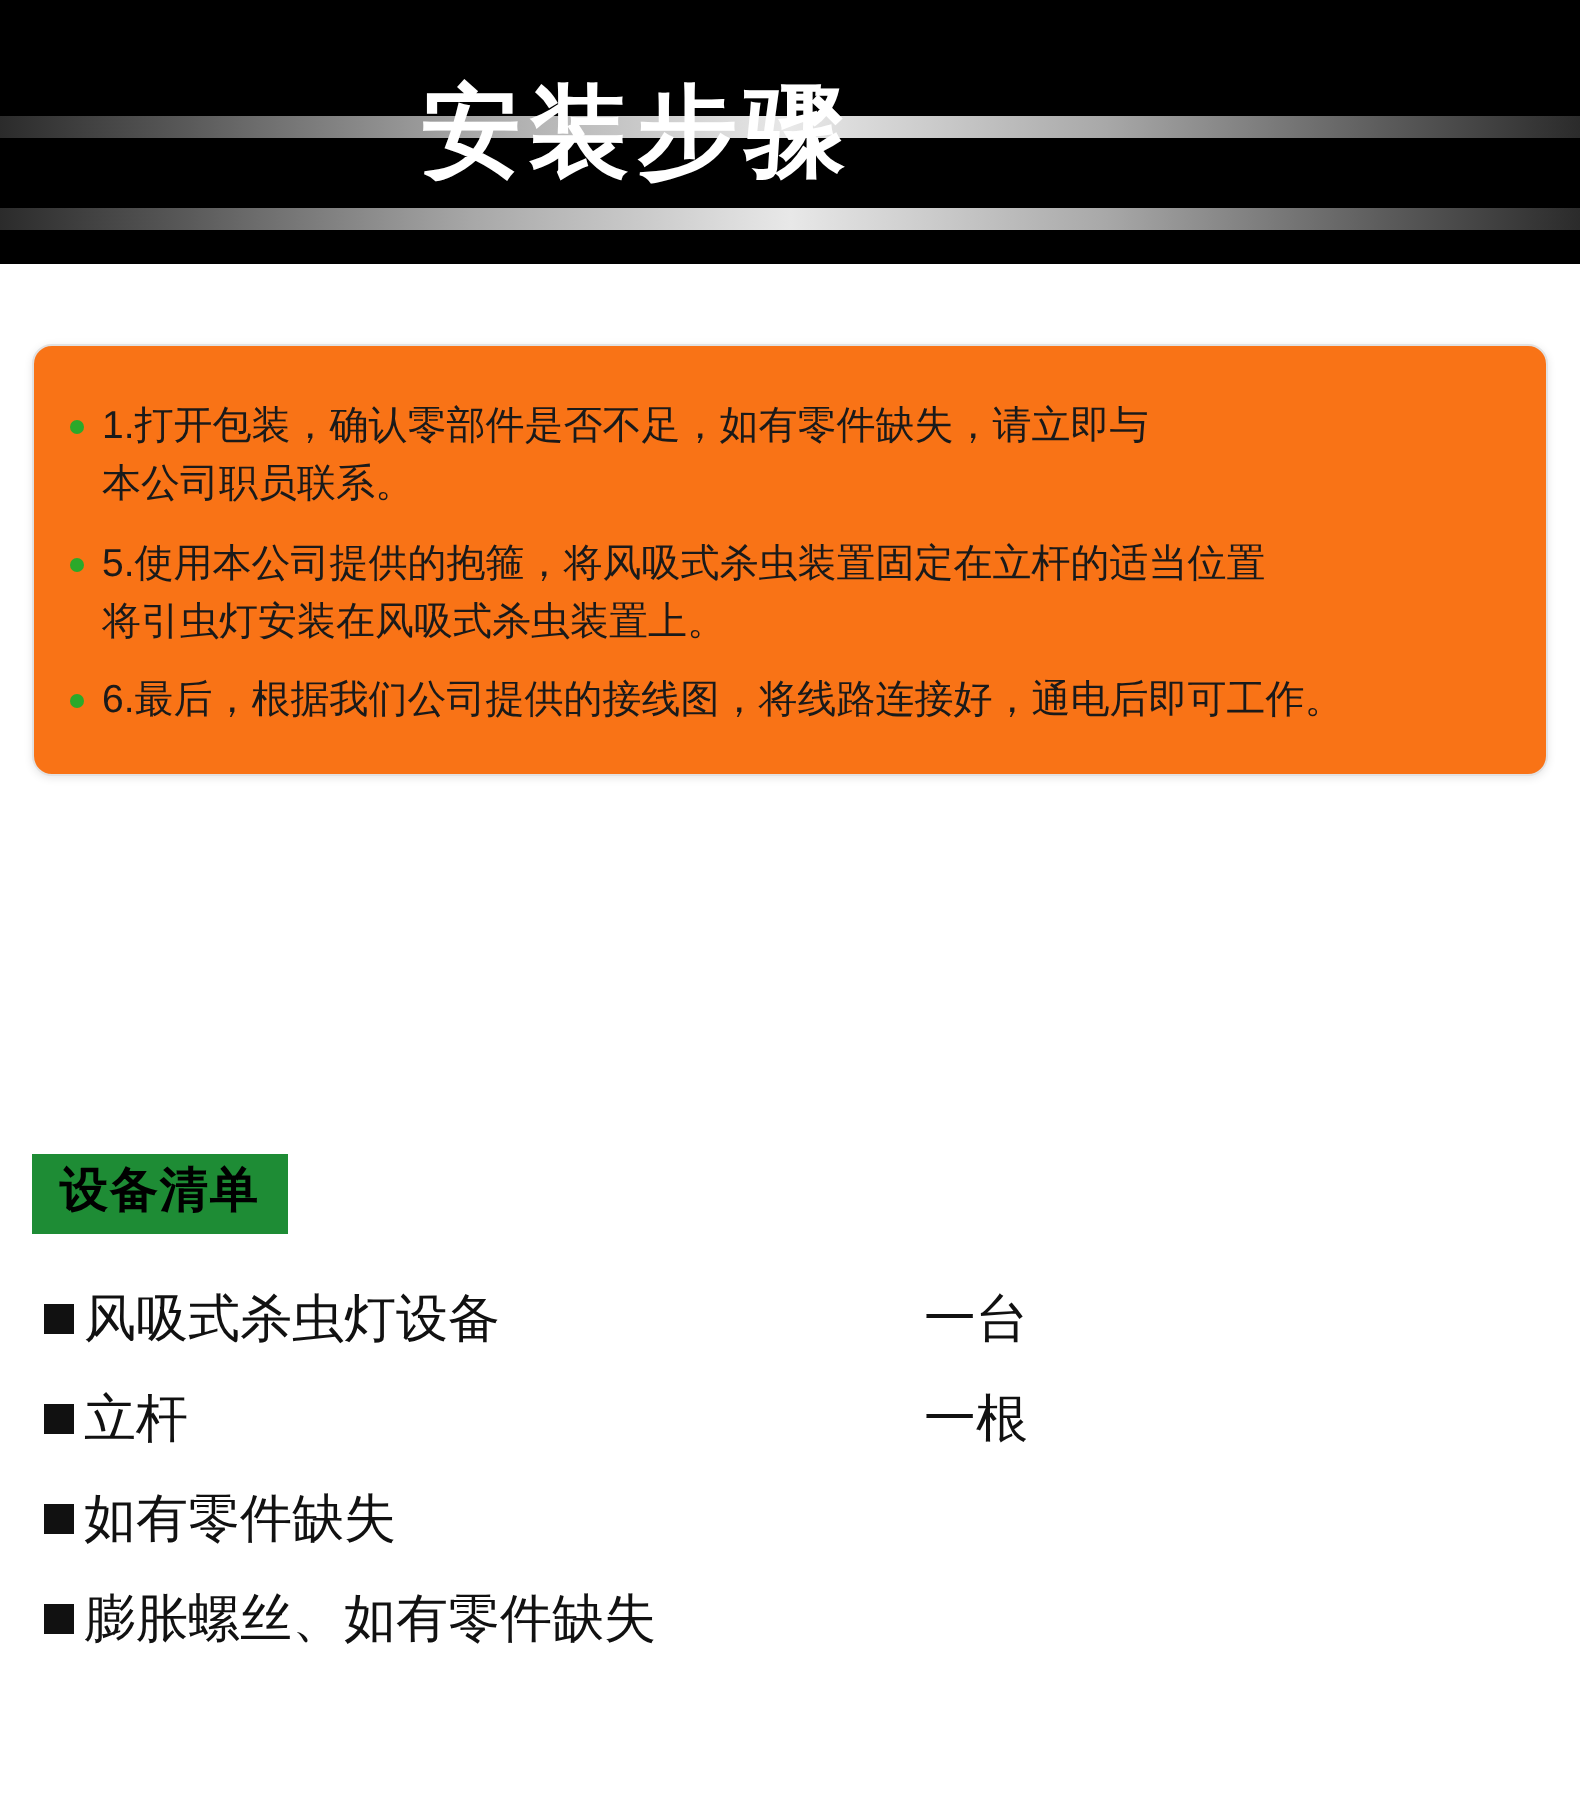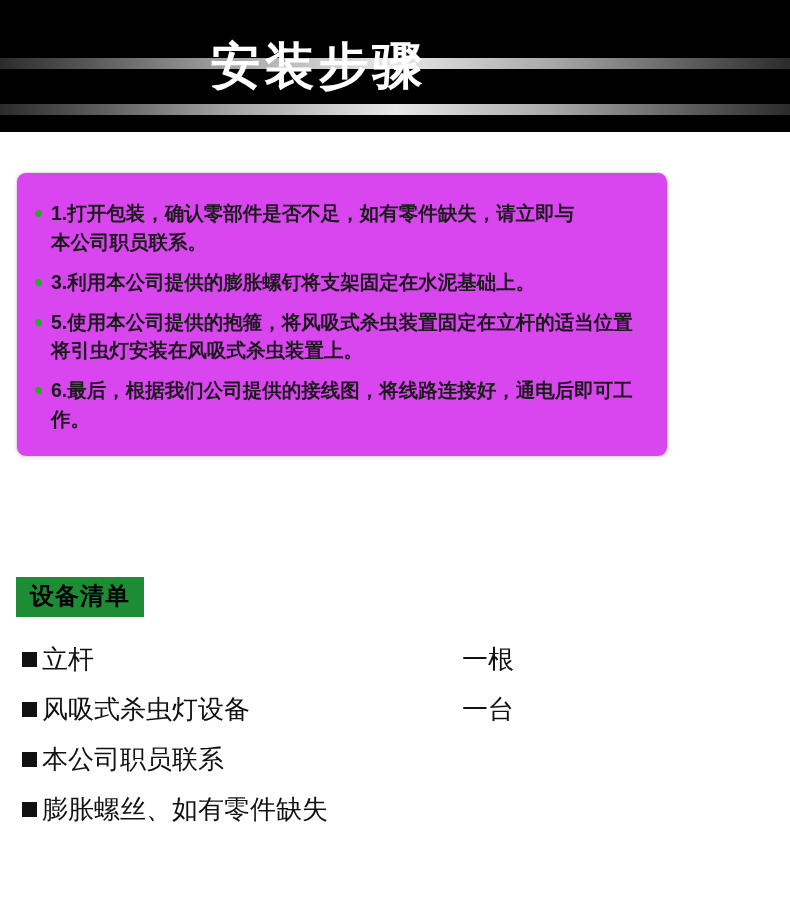--- a/index.html
+++ b/index.html
@@ -50,28 +50,27 @@
     line-height: 1;
     font-family: "Liberation Sans", "DejaVu Sans", sans-serif;
     z-index: 2;
   }
 
   
   .steps-card {
     position: absolute;
     left: 16px;
     top: 172px;
-    width: 652px;
+    width: 758px;
     box-sizing: border-box;
-    background: #d946ef;
+    background: #f97316;
     border: 1px solid #e2e2e2;
     border-radius: 10px;
     box-shadow: 0 1px 4px rgba(0,0,0,0.10);
     padding: 26px 18px 22px 18px;
-    font-weight: bold;
   }
   .step-row {
     display: flex;
     align-items: flex-start;
     margin-bottom: 11px;
   }
   .step-row:last-child { margin-bottom: 0; }
   .bullet {
     flex: 0 0 auto;
     width: 7px;
@@ -147,24 +146,20 @@
 
 <div class="steps-card">
 
   <div class="step-row">
     <span class="bullet"></span>
     <span class="step-text">1.打开包装，确认零部件是否不足，如有零件缺失，请立即与
 本公司职员联系。</span>
   </div>
 
 
-  <div class="step-row">
-    <span class="bullet"></span>
-    <span class="step-text">3.利用本公司提供的膨胀螺钉将支架固定在水泥基础上。</span>
-  </div>
 
 
   <div class="step-row">
     <span class="bullet"></span>
     <span class="step-text">5.使用本公司提供的抱箍，将风吸式杀虫装置固定在立杆的适当位置
 将引虫灯安装在风吸式杀虫装置上。</span>
   </div>
 
   <div class="step-row">
     <span class="bullet"></span>
@@ -173,37 +168,37 @@
 
 </div>
 
 <div class="list-heading">设备清单</div>
 
 <div class="equipment">
 
   <div class="equip-row">
     <div class="equip-name">
       <span class="square"></span>
+      <span>风吸式杀虫灯设备</span>
+    </div>
+    <div class="equip-qty">一台</div>
+  </div>
+
+  <div class="equip-row">
+    <div class="equip-name">
+      <span class="square"></span>
       <span>立杆</span>
     </div>
     <div class="equip-qty">一根</div>
   </div>
 
   <div class="equip-row">
     <div class="equip-name">
       <span class="square"></span>
-      <span>风吸式杀虫灯设备</span>
-    </div>
-    <div class="equip-qty">一台</div>
-  </div>
-
-  <div class="equip-row">
-    <div class="equip-name">
-      <span class="square"></span>
-      <span>本公司职员联系</span>
+      <span>如有零件缺失</span>
     </div>
   </div>
 
   <div class="equip-row">
     <div class="equip-name">
       <span class="square"></span>
       <span>膨胀螺丝、如有零件缺失</span>
     </div>
     <div class="equip-qty"></div>
   </div>

